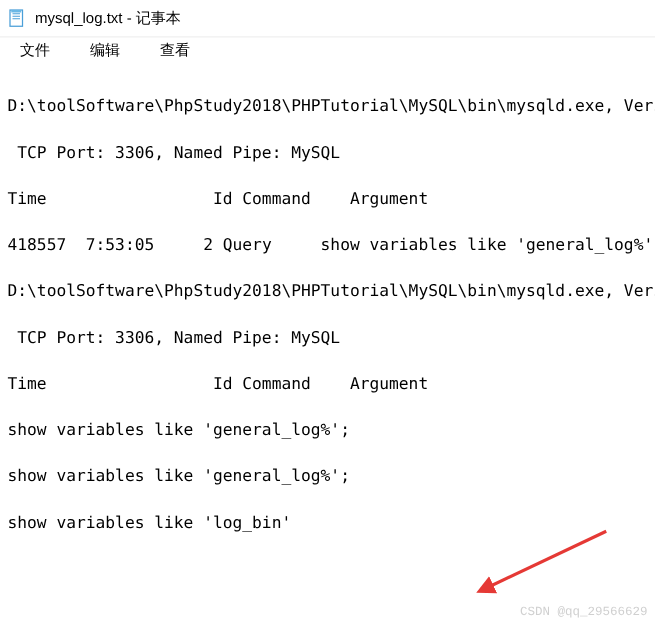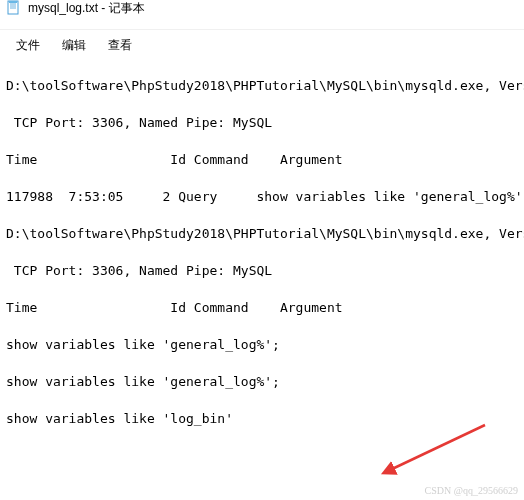--- a/index.html
+++ b/index.html
@@ -8,36 +8,37 @@
       height: 500px;
       font-family: "Microsoft YaHei", "Segoe UI", sans-serif;
       font-size: 13px;
       background: #fff;
       overflow: hidden;
       position: relative;
     }
     .titlebar {
       height: 30px;
       display: flex;
+      align-items: center;
       padding: 0 6px;
       background: #fff;
       border-bottom: 1px solid #f0f0f0;
     }
     .titlebar .icon {
       width: 16px; height: 16px;
       margin-right: 6px;
       display: flex; align-items: center; justify-content: center;
     }
     .titlebar .title { font-size: 12px; color: #000; }
     .menubar {
       height: 26px;
       display: flex;
-      align-items: flex-end;
+      align-items: flex-start;
       padding: 0 6px;
-      gap: 2px;
+      gap: 12px;
     }
     .menubar .menu-item {
       padding: 2px 10px;
       font-size: 12px;
       color: #000;
       cursor: default;
     }
     .content {
       padding: 2px 6px 6px 6px;
       font-family: "Microsoft YaHei", Consolas, monospace;
@@ -47,21 +48,21 @@
       white-space: pre;
       overflow: hidden;
     }
     .line { white-space: pre; }
     .watermark {
       position: absolute;
       bottom: 4px;
       right: 6px;
       font-size: 10px;
       color: #d0d0d0;
-      font-family: Liberation Serif, serif;
+      font-family: Liberation Mono, monospace;
     }
     .arrow {
       position: absolute;
       pointer-events: none;
     }
   </style>
 </head>
 <body>
 
 <div class="titlebar">
@@ -80,21 +81,21 @@
 <div class="menubar">
   <span class="menu-item">文件</span>
   <span class="menu-item">编辑</span>
   <span class="menu-item">查看</span>
 </div>
 
 <div class="content">
 <div class="line">D:\toolSoftware\PhpStudy2018\PHPTutorial\MySQL\bin\mysqld.exe, Version: 5.5.5</div>
 <div class="line"> TCP Port: 3306, Named Pipe: MySQL</div>
 <div class="line">Time                 Id Command    Argument</div>
-<div class="line">117988  7:53:05	    2 Query	show variables like 'general_log%'</div>
+<div class="line">418557  7:53:05	    2 Query	show variables like 'general_log%'</div>
 <div class="line">D:\toolSoftware\PhpStudy2018\PHPTutorial\MySQL\bin\mysqld.exe, Version: 5.5.5</div>
 <div class="line"> TCP Port: 3306, Named Pipe: MySQL</div>
 <div class="line">Time                 Id Command    Argument</div>
 <div class="line">show variables like 'general_log%';</div>
 <div class="line">show variables like 'general_log%';</div>
 <div class="line">show variables like 'log_bin'</div>
 
 
 
 

